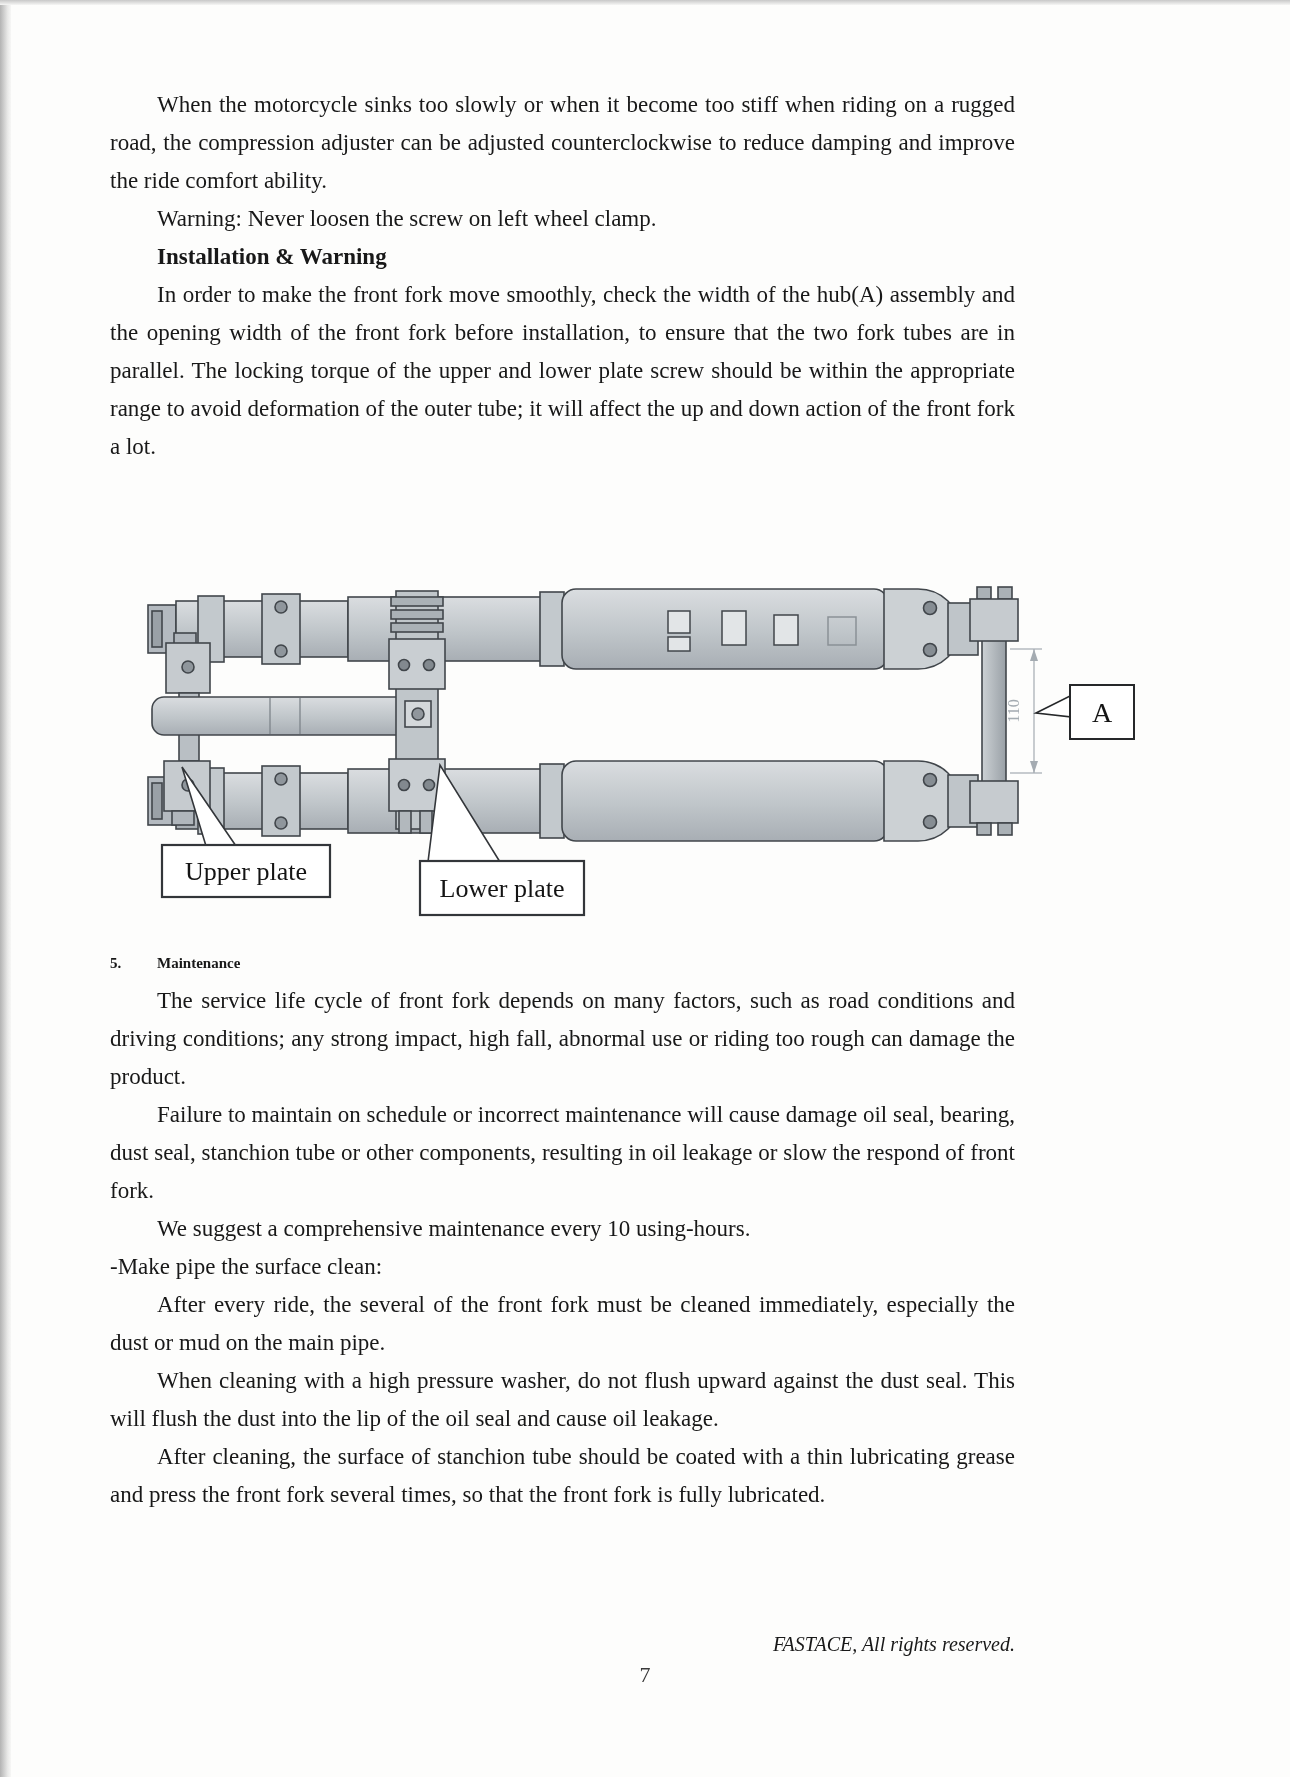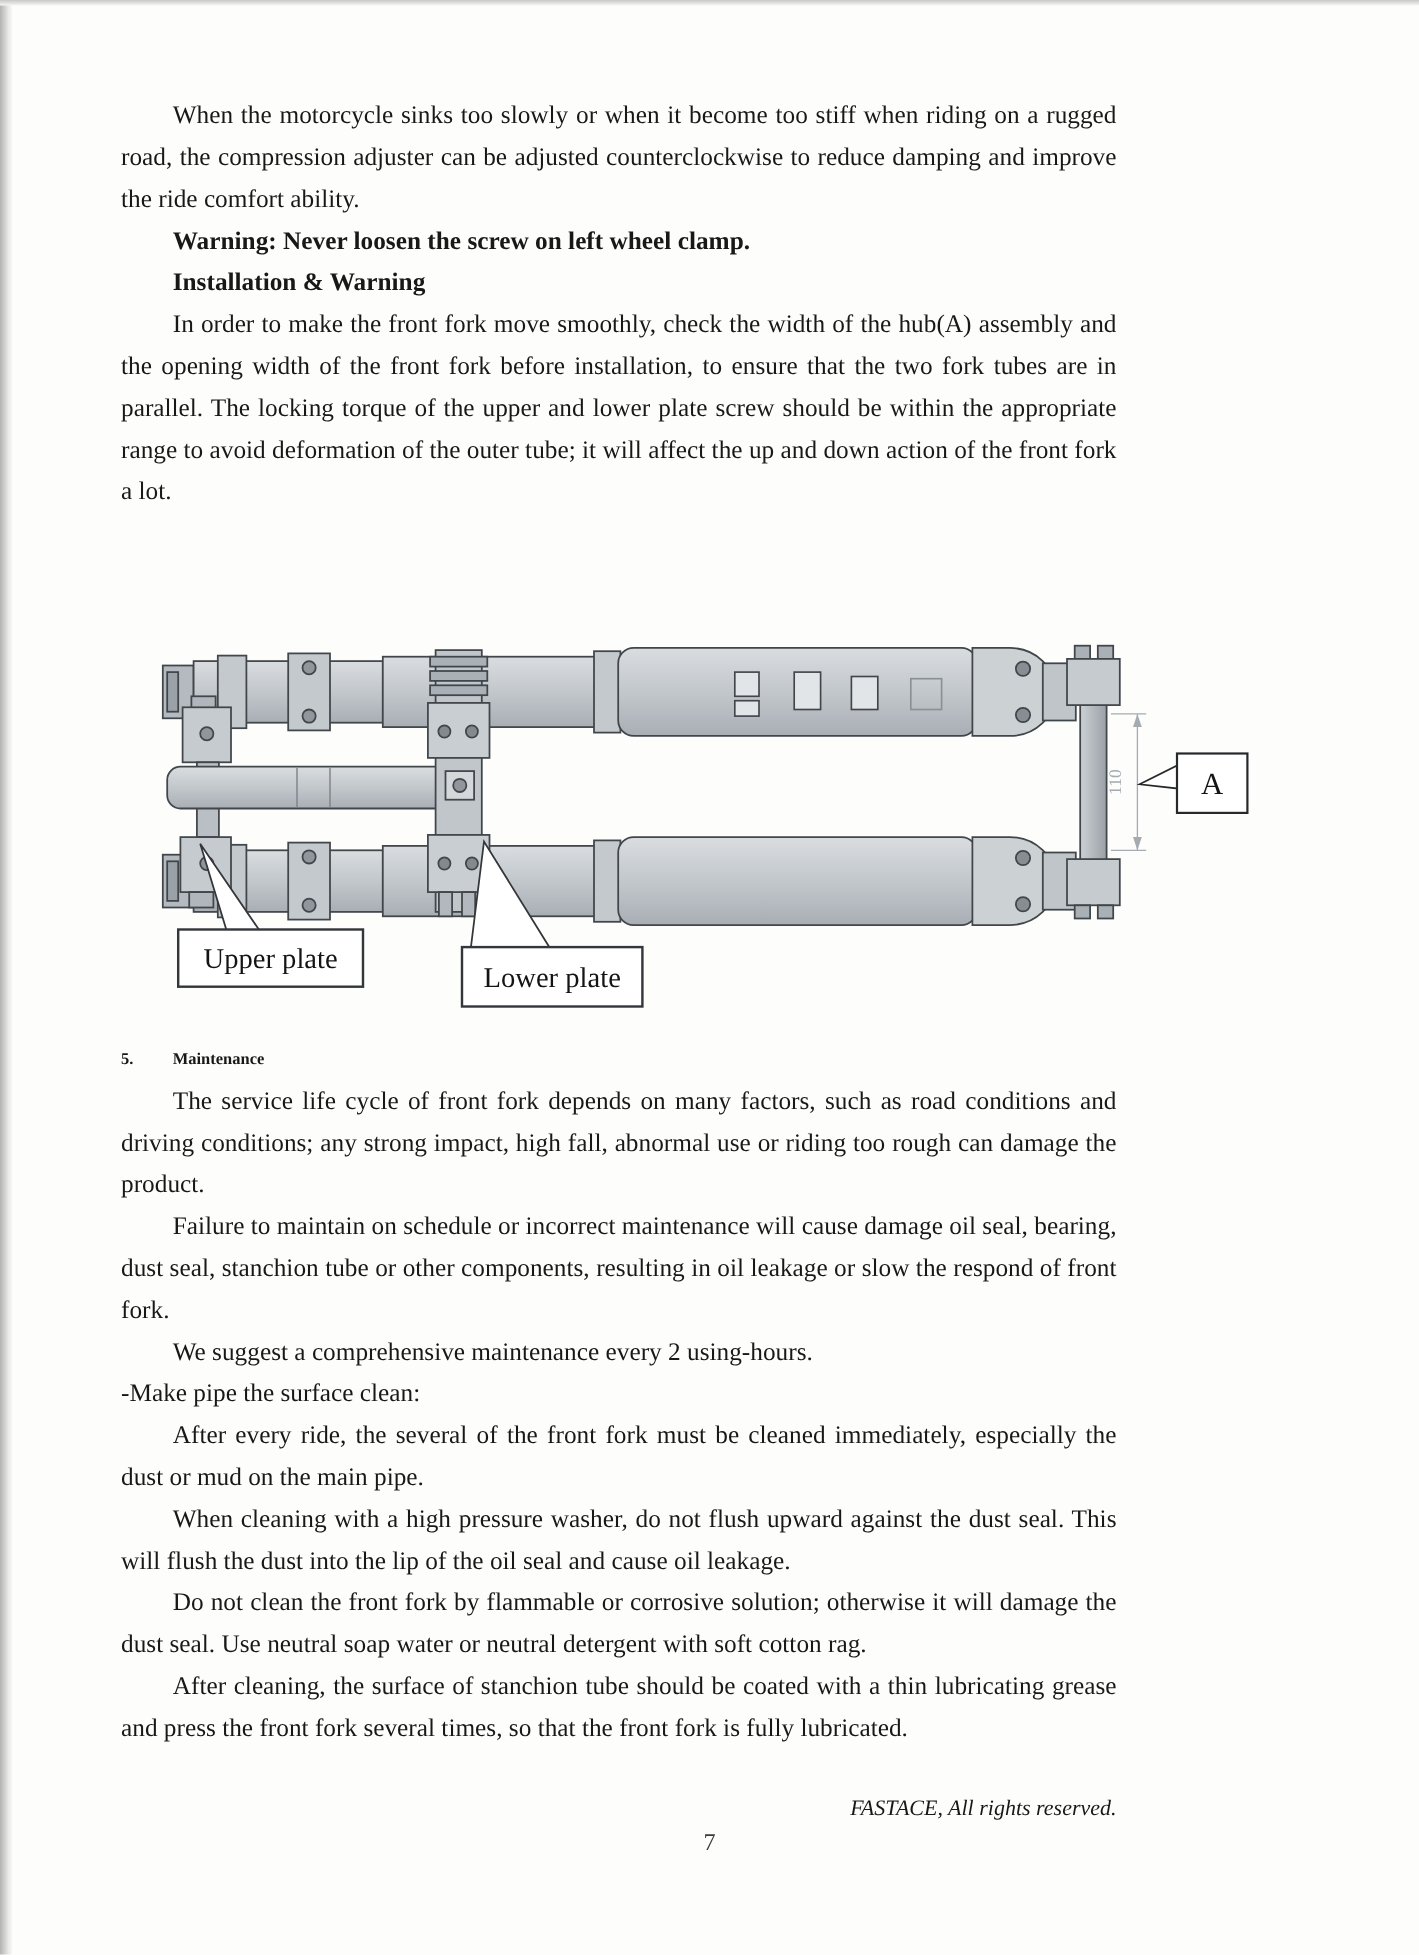--- a/index.html
+++ b/index.html
@@ -13,21 +13,21 @@
     background:linear-gradient(to right,#b3b3b3,#e9e9e8 70%,#f7f7f6);}
   .edge-top{position:absolute;left:0;top:0;width:100%;height:5px;
     background:linear-gradient(to bottom,#c8c8c8,#f6f6f5);}
 
   .flow{position:absolute;width:905px;left:110px;}
   #sec-top{top:86px;}
   #sec-main{top:944px;}
 
   .blk{margin:0;font-size:23px;line-height:38px;}
   .para{text-align:justify;text-indent:47px;font-family:Liberation Serif, serif;}
-  .bold-line{font-weight:bold;text-indent:47px;}
+  .bold-line{font-weight:normal;text-indent:47px;}
   .heading{font-weight:bold;text-indent:47px;}
   .plain-line{text-indent:0;}
   .indent-line{text-indent:47px;}
 
   .sec-heading{margin:0;font-size:15px;line-height:38px;font-weight:bold;}
   .sec-num{display:inline-block;width:47px;}
 
   #diagram-area{position:absolute;left:0;top:515px;width:1290px;height:432px;}
   #diagram-area svg{display:block;width:1290px;height:432px;}
   .diagram text{font-family:"Liberation Serif","DejaVu Serif",serif;}
@@ -163,23 +163,22 @@
   </svg>
 </div>
 
 <div id="sec-main" class="flow">
   <h2 class="sec-heading">
     <span class="sec-num">5.</span><span>Maintenance</span>
   </h2>
   <div id="maint-blocks">
       <p class="blk para">The service life cycle of front fork depends on many factors, such as road conditions and driving conditions; any strong impact, high fall, abnormal use or riding too rough can damage the product.</p>
       <p class="blk para">Failure to maintain on schedule or incorrect maintenance will cause damage oil seal, bearing, dust seal, stanchion tube or other components, resulting in oil leakage or slow the respond of front fork.</p>
-      <p class="blk indent-line">We suggest a comprehensive maintenance every 2 using-hours.</p>
+      <p class="blk indent-line">We suggest a comprehensive maintenance every 10 using-hours.</p>
       <p class="blk plain-line">-Make pipe the surface clean:</p>
       <p class="blk para">After every ride, the several of the front fork must be cleaned immediately, especially the dust or mud on the main pipe.</p>
       <p class="blk para">When cleaning with a high pressure washer, do not flush upward against the dust seal. This will flush the dust into the lip of the oil seal and cause oil leakage.</p>
-      <p class="blk para">Do not clean the front fork by flammable or corrosive solution; otherwise it will damage the dust seal. Use neutral soap water or neutral detergent with soft cotton rag.</p>
       <p class="blk para">After cleaning, the surface of stanchion tube should be coated with a thin lubricating grease and press the front fork several times, so that the front fork is fully lubricated.</p>
     </div>
 </div>
 
 <div id="footer-line">FASTACE, All rights reserved.</div>
 <div id="page-num">7</div>
 
 </body></html>

